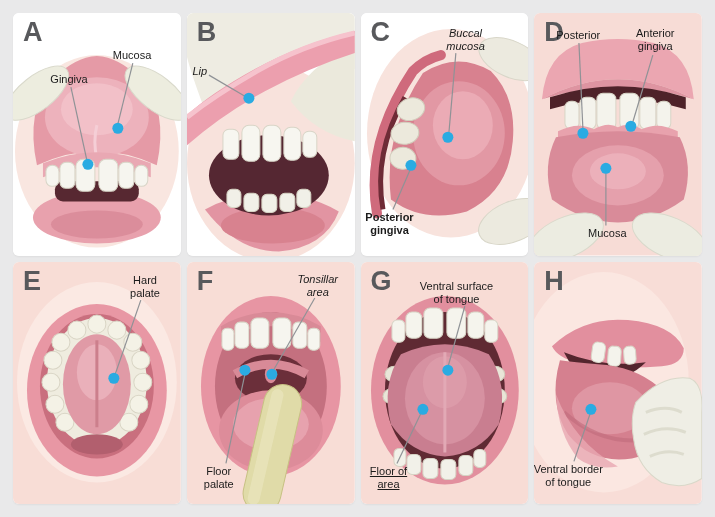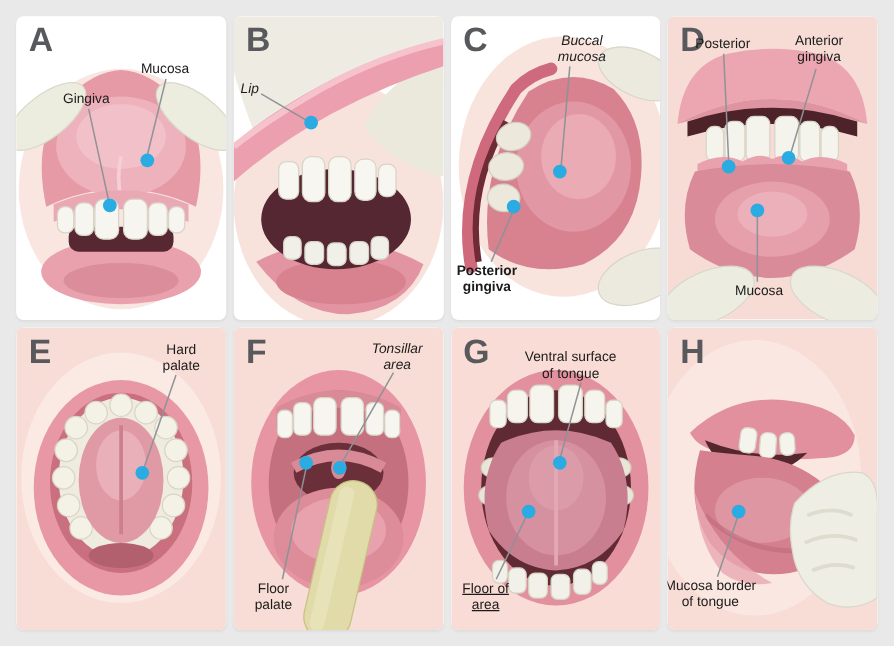--- a/index.html
+++ b/index.html
@@ -357,18 +357,18 @@
         <path d="M102,140 Q128,112 156,116 Q170,122 168,150 L168,216 Q150,228 128,220 Q104,206 100,178 Q96,156 102,140 Z" fill="#efeee5" stroke="#d9d8c9"></path>
         <path d="M112,150 Q132,142 148,150 M110,172 Q132,162 152,170 M116,194 Q134,186 150,192" stroke="#dddcce" stroke-width="3" fill="none"></path>
       </g>
     </svg>
     <svg class="overlay" viewBox="0 0 168 242" preserveAspectRatio="none">
       <line x1="40" y1="199" x2="57" y2="149"></line>
       <circle cx="57" cy="147" r="5.5" fill="#2aabe2"></circle>
     </svg>
     <div class="letter">H</div>
     <div class="lbl" style="left:34px;top:201px;">
-      <span>Mucosa border</span>
+      <span>Ventral border</span>
       <span>of tongue</span>
     </div>
   </div>
 
 </div>
 
 </body></html>

